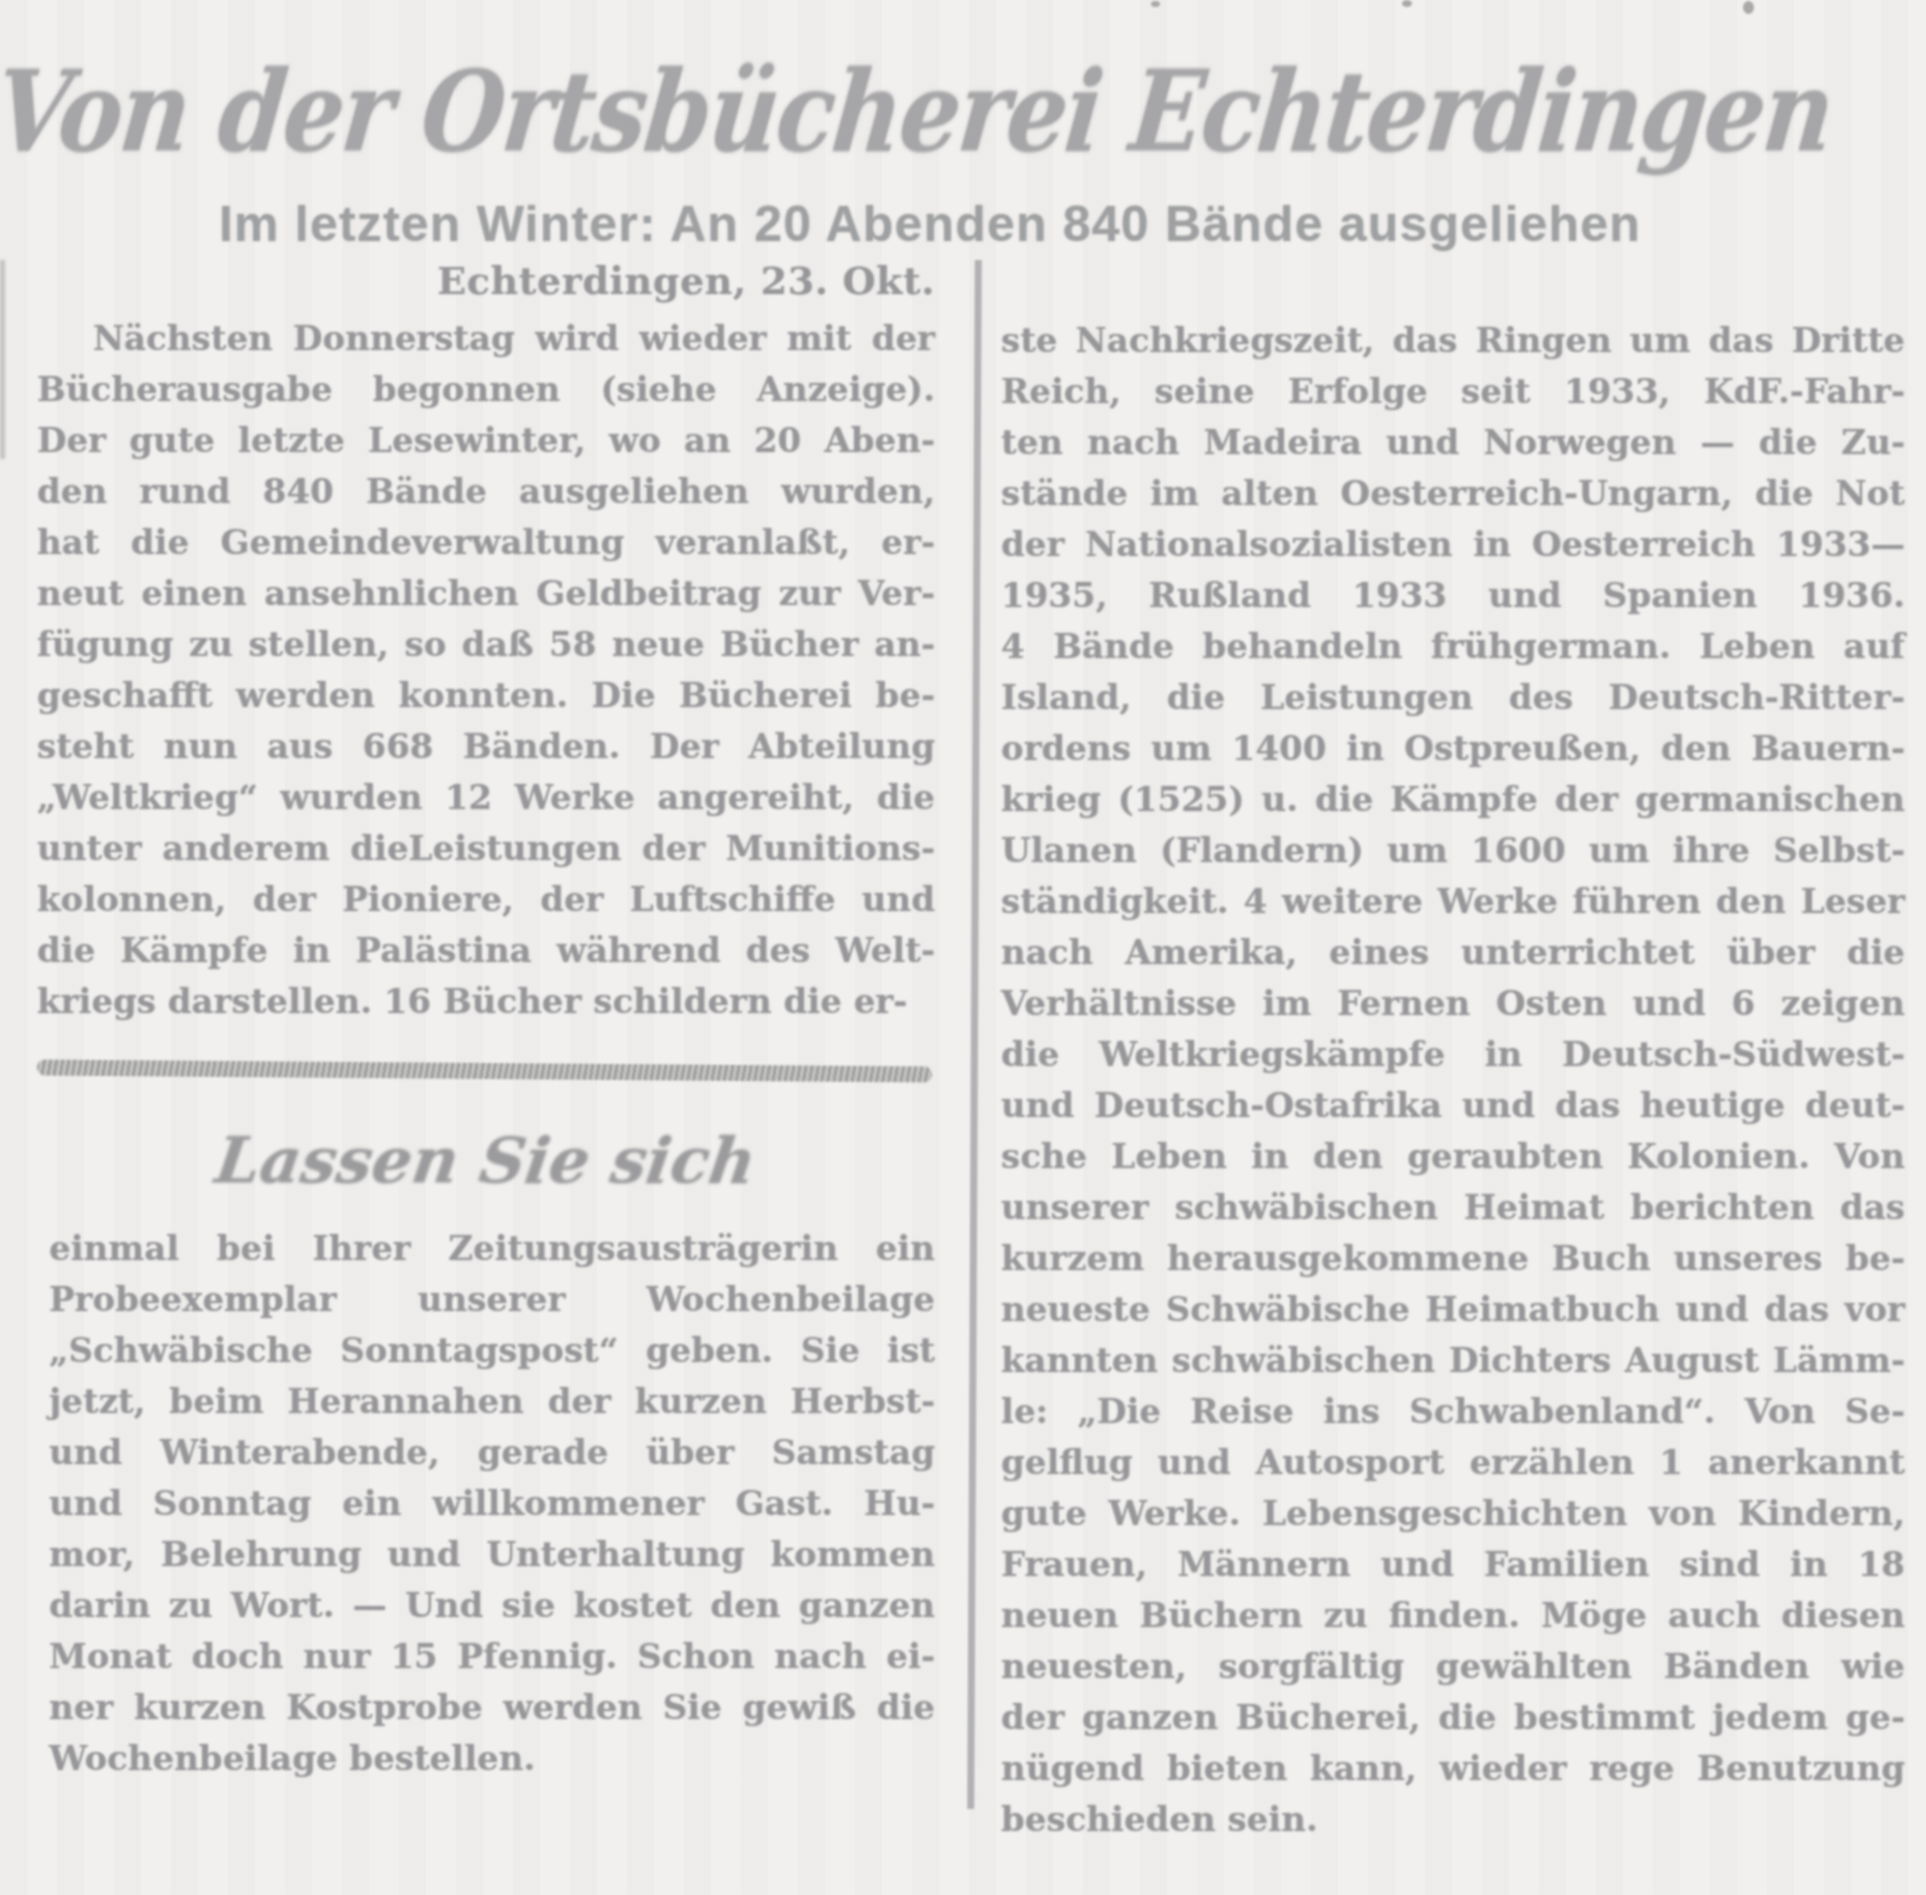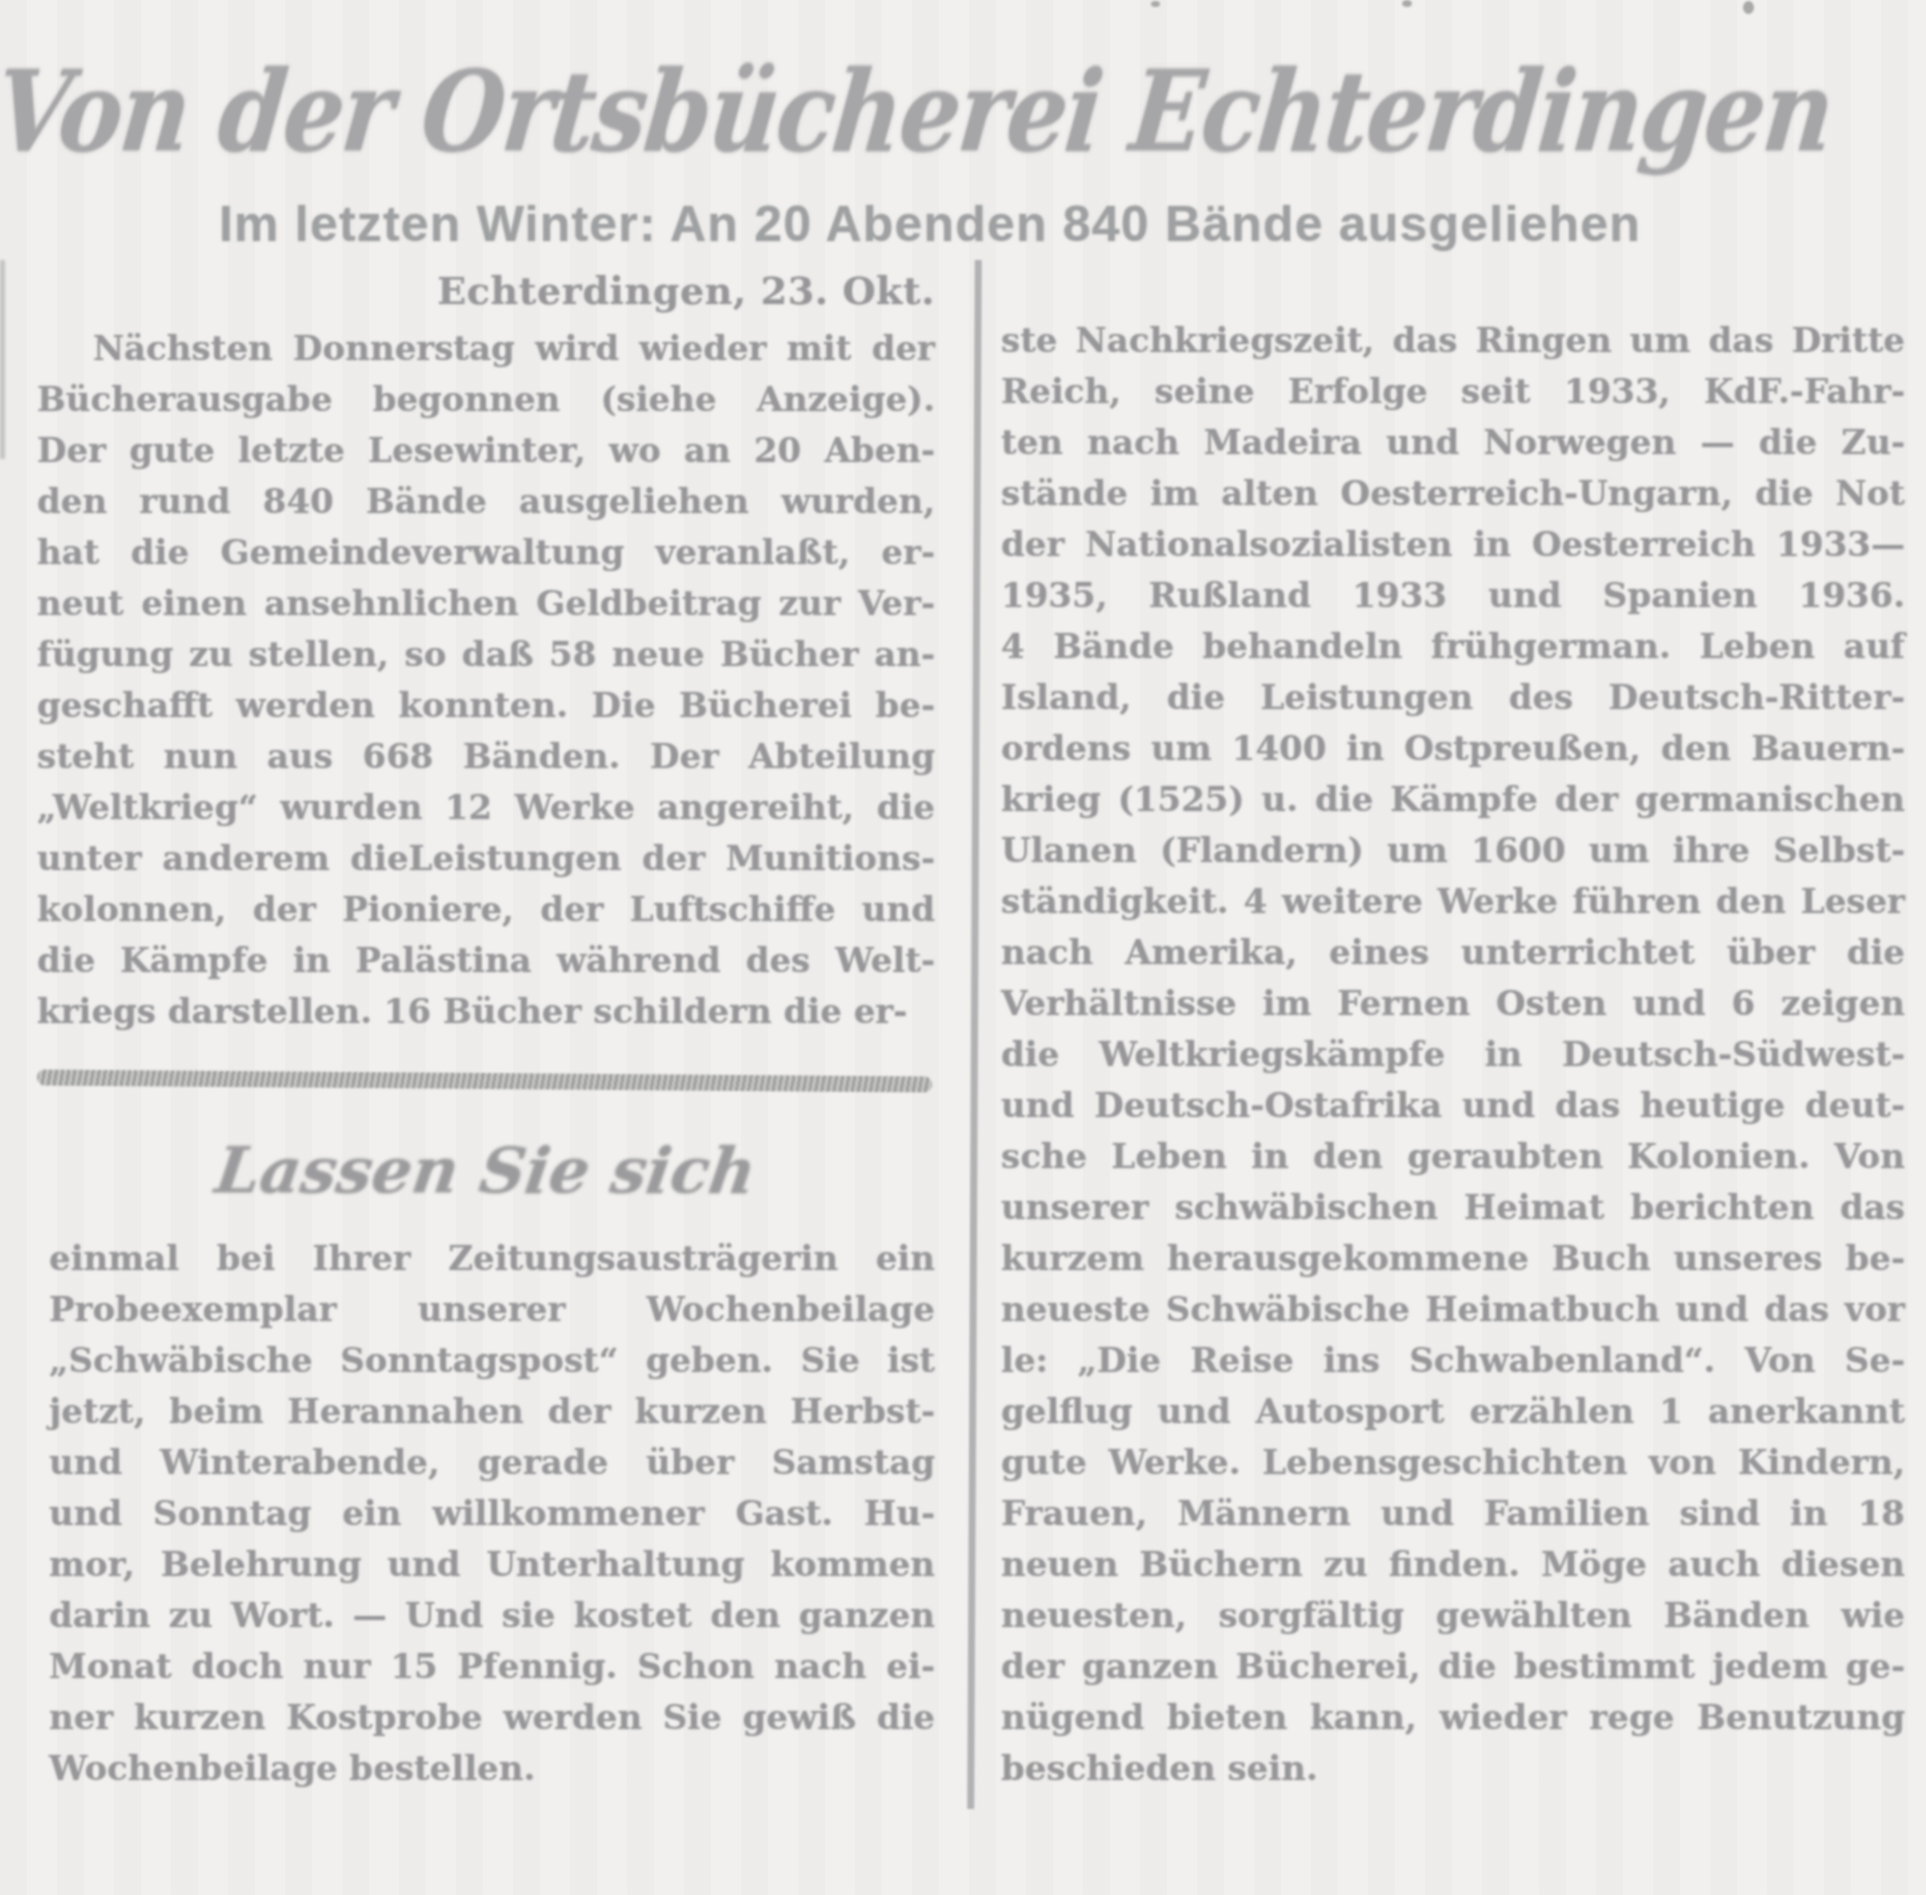--- a/index.html
+++ b/index.html
@@ -49,21 +49,21 @@
   
   .col{
     position:absolute;
     font-family:"DejaVu Serif", serif;
     font-weight:bold;
     font-size:34px;
     color:var(--ink);
     filter:blur(0.8px);
     text-shadow:0 0 1.8px rgba(130,130,130,.4);
   }
-  .col-left{left:37px;top:265px;width:898px;}
+  .col-left{left:37px;top:255px;width:898px;}
   .col-right{left:1001px;top:279px;width:904px;margin-top:36px;}
 
   .dateline{
     text-align:right;
     font-size:38px;line-height:52px;
     margin-bottom:6px;
     letter-spacing:0.6px;
   }
   .jline{
     text-align:justify;text-align-last:justify;
@@ -183,20 +183,21 @@
         <div class="jline">Ulanen (Flandern) um 1600 um ihre Selbst-</div>
         <div class="jline">ständigkeit. 4 weitere Werke führen den Leser</div>
         <div class="jline">nach Amerika, eines unterrichtet über die</div>
         <div class="jline">Verhältnisse im Fernen Osten und 6 zeigen</div>
         <div class="jline">die Weltkriegskämpfe in Deutsch-Südwest-</div>
         <div class="jline">und Deutsch-Ostafrika und das heutige deut-</div>
         <div class="jline">sche Leben in den geraubten Kolonien. Von</div>
         <div class="jline">unserer schwäbischen Heimat berichten das</div>
         <div class="jline">kurzem herausgekommene Buch unseres be-</div>
         <div class="jline">neueste Schwäbische Heimatbuch und das vor</div>
+        <div class="jline">kannten schwäbischen Dichters August Lämm-</div>
         <div class="jline">le: „Die Reise ins Schwabenland“. Von Se-</div>
         <div class="jline">gelflug und Autosport erzählen 1 anerkannt</div>
         <div class="jline">gute Werke. Lebensgeschichten von Kindern,</div>
         <div class="jline">Frauen, Männern und Familien sind in 18</div>
         <div class="jline">neuen Büchern zu finden. Möge auch diesen</div>
         <div class="jline">neuesten, sorgfältig gewählten Bänden wie</div>
         <div class="jline">der ganzen Bücherei, die bestimmt jedem ge-</div>
         <div class="jline">nügend bieten kann, wieder rege Benutzung</div>
         <div class="jline">beschieden sein.</div>
       </div>

